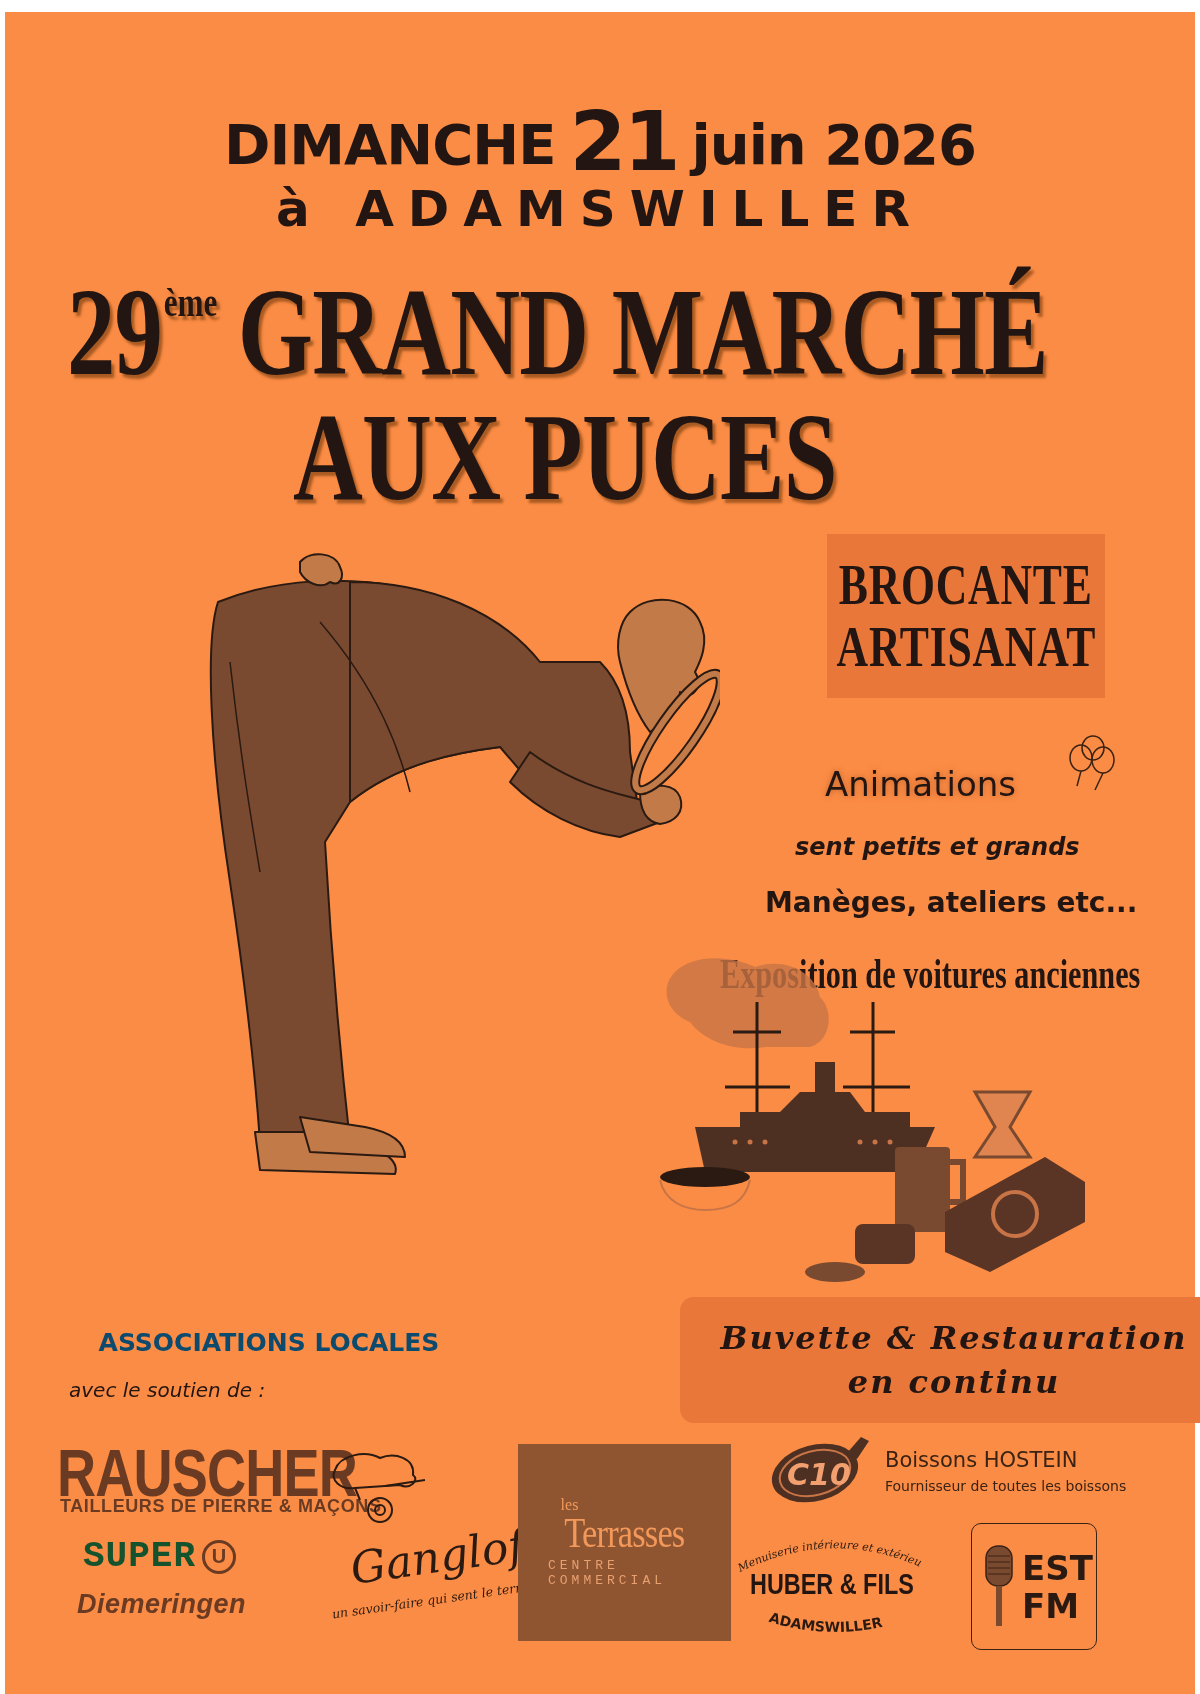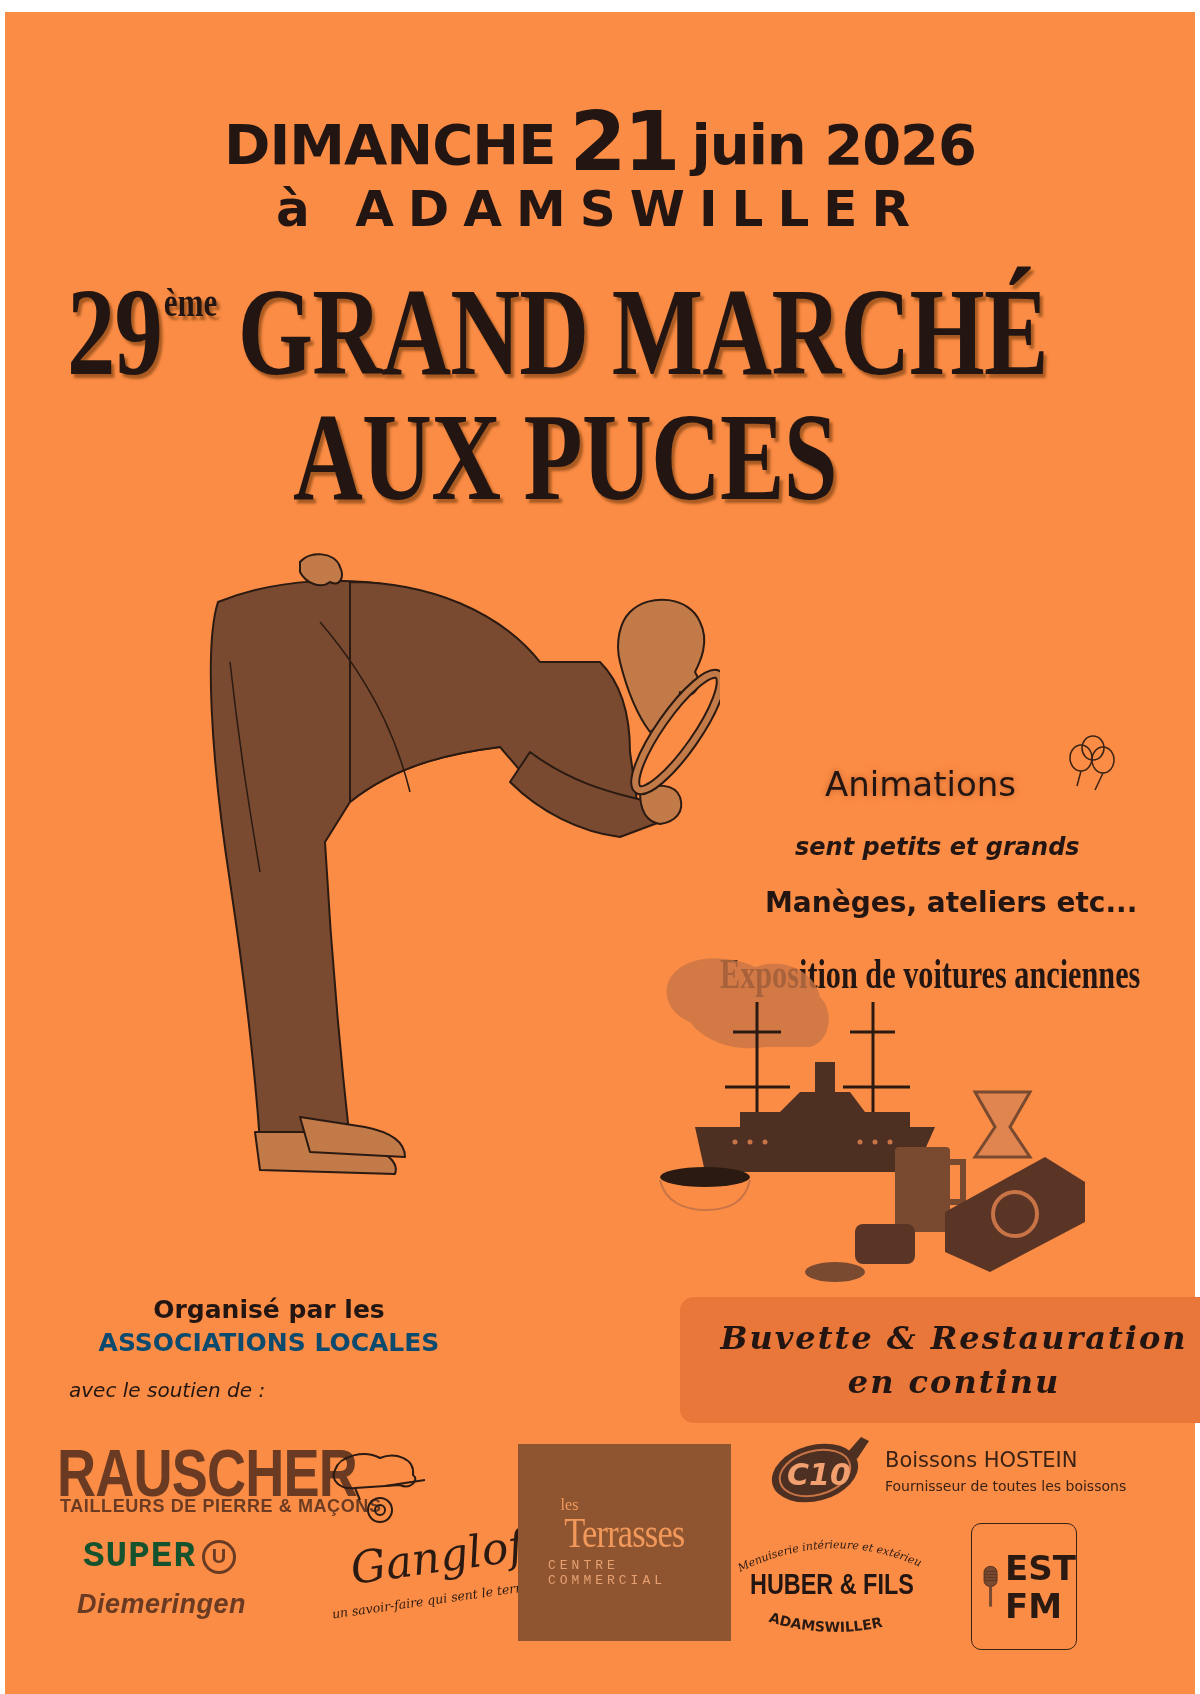--- a/index.html
+++ b/index.html
@@ -128,21 +128,21 @@
   .hostein-sub { left: 880px; top: 1466px; font-family: "DejaVu Sans", sans-serif; font-size: 14px; color: #3a2214; }
 
   .huber-arc { left: 725px; top: 1515px; }
   .huber-name {
     left: 745px; top: 1555px; font-family: "Liberation Sans", sans-serif; font-weight: bold;
     font-size: 30px; color: #231612; transform: scaleX(0.78); transform-origin: left top; white-space: nowrap;
   }
   .huber-bottom { left: 745px; top: 1595px; }
 
   .estfm-box {
-    left: 966px; top: 1511px; width: 106px; height: 127px; border: 1.5px solid #3a2214; border-radius: 10px;
+    left: 966px; top: 1511px; width: 126px; height: 127px; border: 1.5px solid #3a2214; border-radius: 10px;
     display: flex; align-items: center; justify-content: flex-start; padding-left: 10px;
   }
   .estfm-text { display: flex; flex-direction: column; margin-left: 6px; }
   .estfm-text span { font-family: "DejaVu Sans", sans-serif; font-weight: bold; font-size: 34px; line-height: 38px; color: #2a1a12; }
 </style>
 </head>
 <body>
 
 <div class="poster">
 
@@ -173,20 +173,24 @@
       <path d="M100 565 L110 600 L205 605 C205 590 190 580 165 575 Z" fill="#c27a48"></path>
 
       <path d="M440 240 C455 230 475 232 480 245 C485 260 475 270 460 272 C448 270 440 260 440 240 Z" fill="#c27a48"></path>
     </g>
     <ellipse cx="478" cy="180" rx="18" ry="70" transform="rotate(35 478 180)" fill="none" stroke="#2a1a12" stroke-width="10"></ellipse>
     <ellipse cx="478" cy="180" rx="18" ry="70" transform="rotate(35 478 180)" fill="none" stroke="#c27a48" stroke-width="6"></ellipse>
     <path d="M30 110 C40 200 50 260 60 320" stroke="#2a1a12" stroke-width="1.5" fill="none"></path>
     <path d="M120 70 C180 140 200 200 210 240" stroke="#2a1a12" stroke-width="1.5" fill="none"></path>
   </svg>
 
+  <div class="abs brocante-box">
+    <span>BROCANTE</span>
+    <span>ARTISANAT</span>
+  </div>
 
   <svg class="abs balloons-icon" width="60" height="60" viewBox="0 0 60 60">
     <g fill="none" stroke="#3a2214" stroke-width="1.5">
       <ellipse cx="28" cy="14" rx="11" ry="12"></ellipse>
       <ellipse cx="16" cy="24" rx="11" ry="13"></ellipse>
       <ellipse cx="38" cy="26" rx="11" ry="13"></ellipse>
       <path d="M16 37 L12 52"></path>
       <path d="M38 39 L30 56"></path>
     </g>
   </svg>
@@ -227,21 +231,20 @@
 
     <path d="M330 140 L385 140 L365 175 L385 205 L330 205 L350 175 Z" fill="#e08550" stroke="#7a4a30" stroke-width="3"></path>
 
     <path d="M300 260 L400 205 L440 230 L440 270 L345 320 L300 300 Z" fill="#5a3526"></path>
     <circle cx="370" cy="262" r="22" fill="none" stroke="#c87446" stroke-width="4"></circle>
 
     <rect x="210" y="272" width="60" height="40" rx="8" fill="#5a3526"></rect>
     <ellipse cx="190" cy="320" rx="30" ry="10" fill="#7a4a30"></ellipse>
   </svg>
 
-  <div class="abs org-1">Organisé par les</div>
   <div class="abs org-2">ASSOCIATIONS LOCALES</div>
   <div class="abs org-3">avec le soutien de :</div>
 
   <div class="abs buvette-box">
     <span>Buvette &amp; Restauration</span>
     <span>en continu</span>
   </div>
 
   <div class="abs rauscher-name">RAUSCHER</div>
   <div class="abs rauscher-sub">TAILLEURS DE PIERRE &amp; MAÇONS</div>

